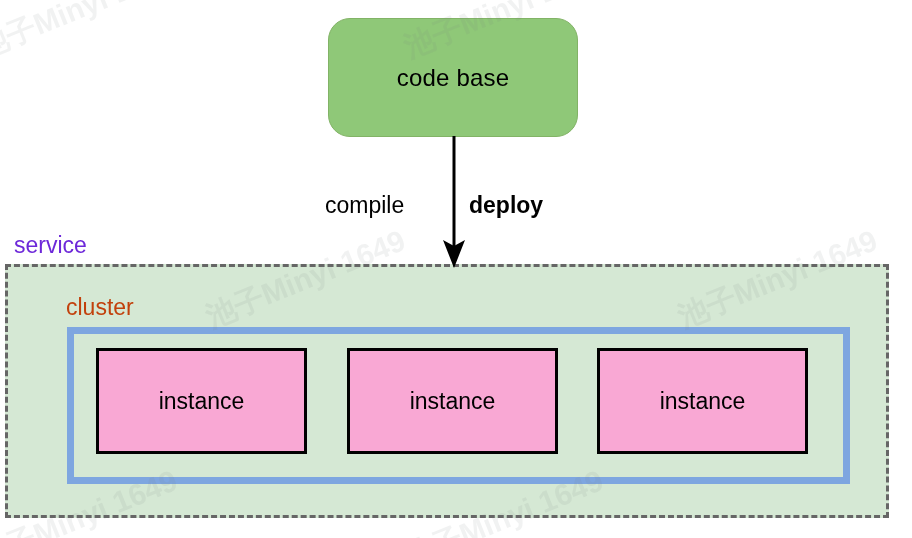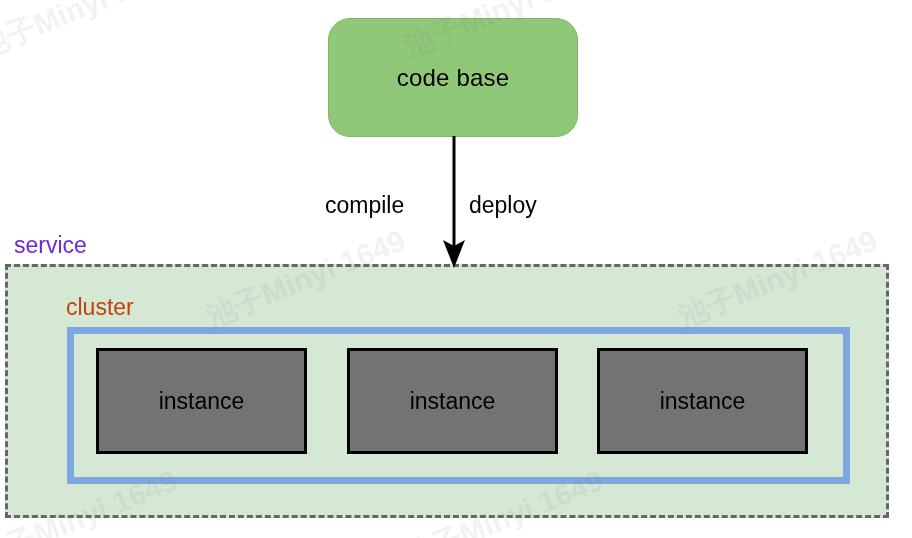--- a/index.html
+++ b/index.html
@@ -72,21 +72,21 @@
 
   
   .edge-label {
     position: absolute;
     font-size: 23px;
     color: #000000;
     z-index: 26;
     white-space: nowrap;
   }
   .edge-label.compile { left: 325px; top: 192px; }
-  .edge-label.deploy  { left: 469px; top: 192px; }
+  .edge-label.deploy  { left: 469px; top: 192px; font-weight: bold; }
 
   
   .service-label {
     position: absolute;
     left: 14px;
     top: 232px;
     font-size: 23px;
     color: #6d28d9;
     z-index: 30;
   }
@@ -122,21 +122,21 @@
     box-sizing: border-box;
     z-index: 12;
   }
 
   
   .instance {
     position: absolute;
     top: 348px;
     width: 211px;
     height: 106px;
-    background: #737373;
+    background: #f9a8d4;
     border: 3px solid #000000;
     box-sizing: border-box;
     display: flex;
     align-items: center;
     justify-content: center;
     z-index: 18;
   }
   .instance.i0 { left: 96px; }
   .instance.i1 { left: 347px; }
   .instance.i2 { left: 597px; }

